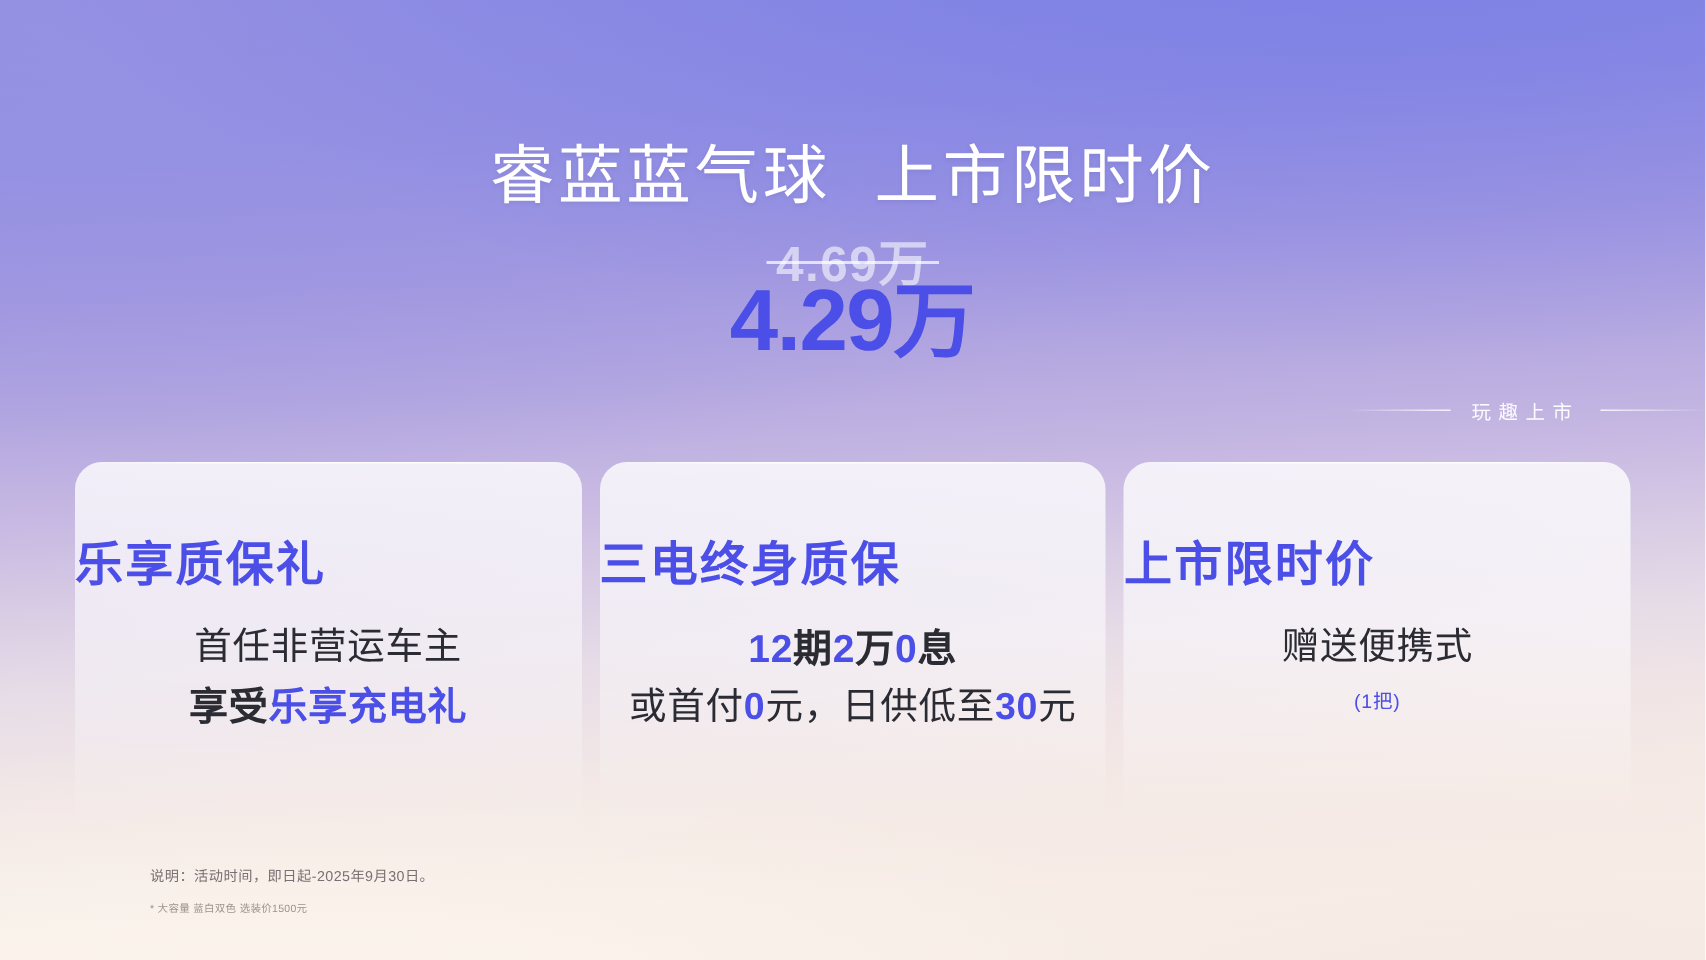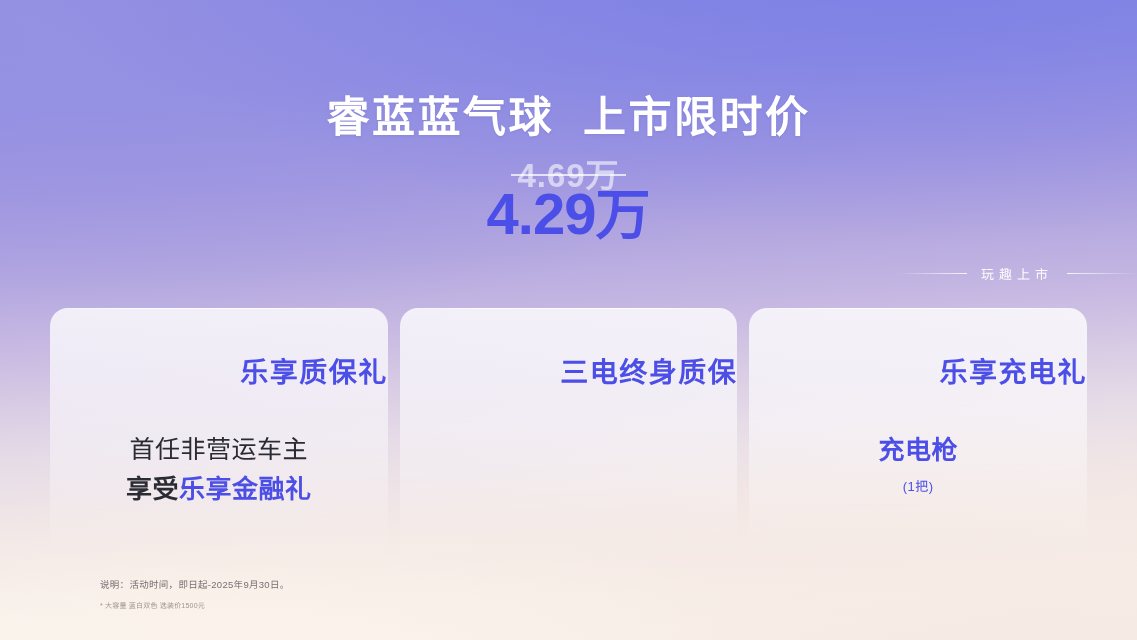--- a/index.html
+++ b/index.html
@@ -35,21 +35,21 @@
   #stage:before{
     content:""; position:absolute; inset:0;
     background:radial-gradient(90% 55% at 18% 112%, rgba(252,245,237,.95) 0%, rgba(252,245,237,0) 65%);
     pointer-events:none;
   }
 
   
   .headline{
     position:absolute; top:82px; left:0; right:0;
     text-align:center;
-    font-size:43px; font-weight:bold;
+    font-size:43px; font-weight:normal;
     letter-spacing:2.5px;
     color:#ffffff;
     white-space:pre;
     text-shadow:0 1px 3px rgba(90,90,160,.18);
   }
 
   .old-price{
     position:absolute; top:149px; left:0; right:0;
     text-align:center;
     font-size:33px; font-weight:bold;
@@ -110,27 +110,27 @@
        rgba(255,255,255,0) 100%);
     overflow:hidden;
   }
   .card:before{
     content:""; position:absolute; left:0; right:0; top:0; height:1px;
     background:linear-gradient(90deg, rgba(255,255,255,0), rgba(255,255,255,.9) 25%, rgba(255,255,255,.9) 75%, rgba(255,255,255,0));
   }
 
   .card-title{
     margin-top:42px;
-    text-align:right;
-    font-size:28px; font-weight:bold;
+    text-align:left;
+    font-size:32px; font-weight:bold;
     letter-spacing:1.5px;
     color:#4b4ee7;
   }
   .card-body{
-    margin-top:40px;
+    margin-top:16px;
     text-align:center;
     color:#2b2b33;
   }
   .card-line{
     font-size:25px;
     line-height:1.55;
     letter-spacing:.5px;
     white-space:nowrap;
   }
   .card-line.big{ font-size:26px; font-weight:bold; }
@@ -181,32 +181,36 @@
     <span class="txt">玩趣上市</span>
     <span class="rule right"></span>
   </div>
 
   <div class="cards">
 
     <div class="card">
       <div class="card-title">乐享质保礼</div>
       <div class="card-body">
         <div class="card-line">首任非营运车主</div>
-        <div class="card-line big"><span>享受</span><span class="hl">乐享金融礼</span></div>
+        <div class="card-line big"><span>享受</span><span class="hl">乐享充电礼</span></div>
       </div>
     </div>
 
     <div class="card">
       <div class="card-title">三电终身质保</div>
+      <div class="card-body">
+        <div class="card-line big"><span class="hl">12</span><span>期</span><span class="hl">2</span><span>万</span><span class="hl">0</span><span>息</span></div>
+        <div class="card-line"><span>或首付</span><span class="hl">0</span><span>元，日供低至</span><span class="hl">30</span><span>元</span></div>
+      </div>
     </div>
 
     <div class="card">
-      <div class="card-title">乐享充电礼</div>
+      <div class="card-title">上市限时价</div>
       <div class="card-body">
-        <div class="card-line big hl">充电枪</div>
+        <div class="card-line">赠送便携式</div>
         <div class="card-note">(1把)</div>
       </div>
     </div>
 
   </div>
 
   <div class="footnotes">
     <div class="fn1">说明：活动时间，即日起-2025年9月30日。</div>
     <div class="fn2">* 大容量 蓝白双色 选装价1500元</div>
   </div>

